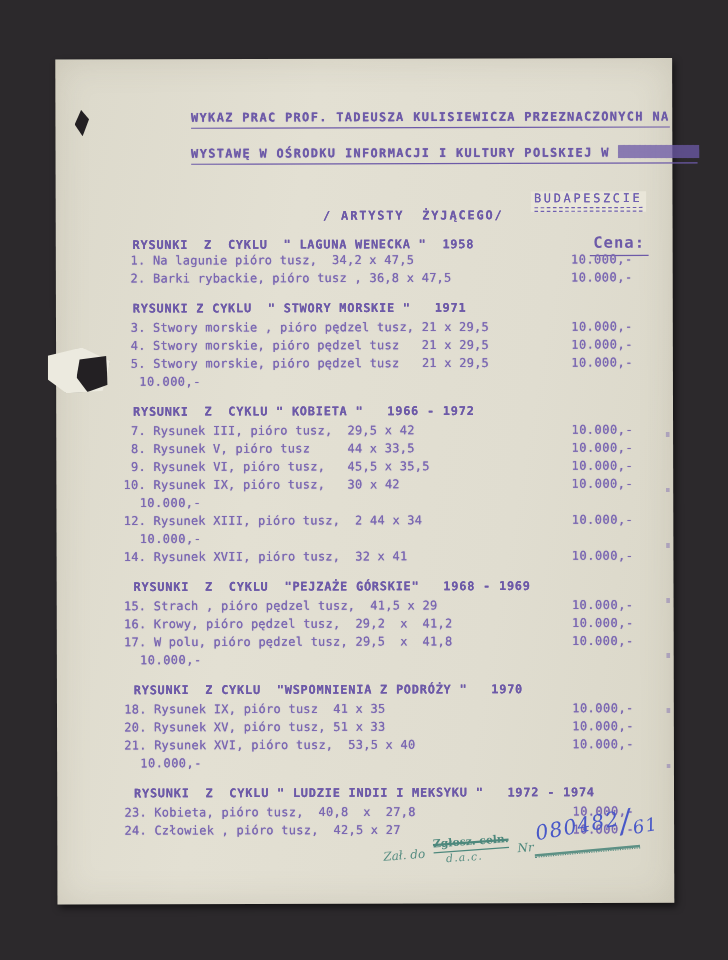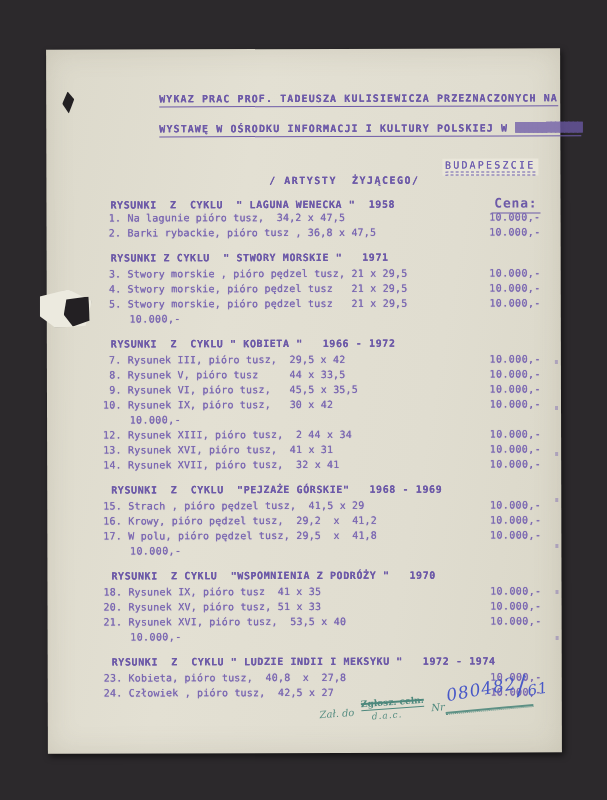--- a/index.html
+++ b/index.html
@@ -69,21 +69,21 @@
   .sec{margin-top:10px;}
   .sec-head-row{display:flex;align-items:baseline;height:15px;}
   .sec-head{font-size:10px;font-weight:bold;letter-spacing:.6px;white-space:pre;
     margin-left:8px;flex:1;color:var(--ink-dark);text-shadow:0 0 .5px currentColor;}
   .price-head{font-size:13px;font-weight:bold;letter-spacing:.8px;
     border-bottom:1px solid currentColor;padding:0 3px 2px 3px;color:var(--ink-dark);}
   .rows{margin-top:1px;}
   .row{display:flex;height:15px;align-items:baseline;}
   .item-text{flex:1;font-size:10px;letter-spacing:.2px;white-space:pre;
     text-shadow:0 0 .7px currentColor;}
-  .item-price{width:78px;text-align:right;font-size:10px;letter-spacing:.4px;
+  .item-price{width:78px;text-align:center;font-size:10px;letter-spacing:.4px;
     white-space:pre;text-shadow:0 0 .7px currentColor;}
 
   
   .footer-note{position:absolute;left:272px;top:636px;width:238px;height:60px;
     transform:rotate(-4deg);font-family:"DejaVu Serif","Liberation Serif",serif;}
   .fn-prefix{position:absolute;left:0;top:16px;color:var(--green);font-style:italic;
     font-size:10px;opacity:.85;}
   .fn-struck{position:absolute;left:42px;top:9px;color:var(--green);font-size:9px;
     font-weight:bold;text-decoration:line-through;text-decoration-thickness:2px;opacity:.9;
     border-bottom:1px solid var(--green);padding-bottom:1px;}
@@ -201,21 +201,20 @@
   <div class="row">
     <span class="item-price">10.000,-</span>
   </div>
 
   <div class="row">
     <span class="item-text">12. Rysunek XIII, pióro tusz,  2 44 x 34</span>
     <span class="item-price">10.000,-</span>
   </div>
 
   <div class="row">
-    <span class="item-text">13. Rysunek XVI, pióro tusz,  41 x 31</span>
     <span class="item-price">10.000,-</span>
   </div>
 
   <div class="row">
     <span class="item-text">14. Rysunek XVII, pióro tusz,  32 x 41</span>
     <span class="item-price">10.000,-</span>
   </div>
 </div>
   </section>
 

